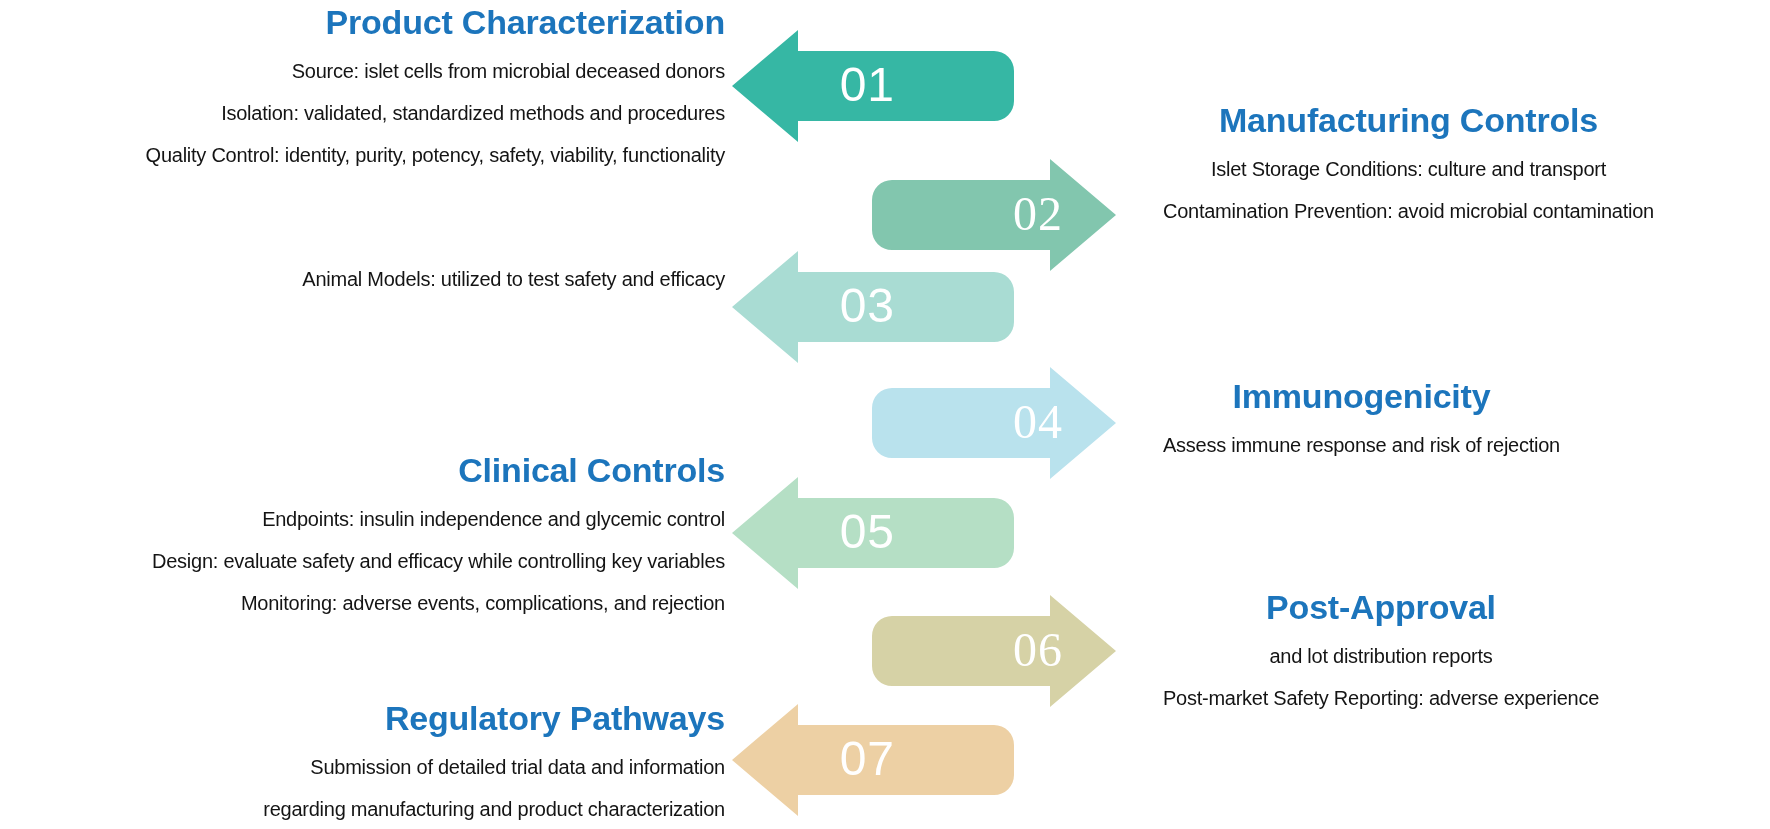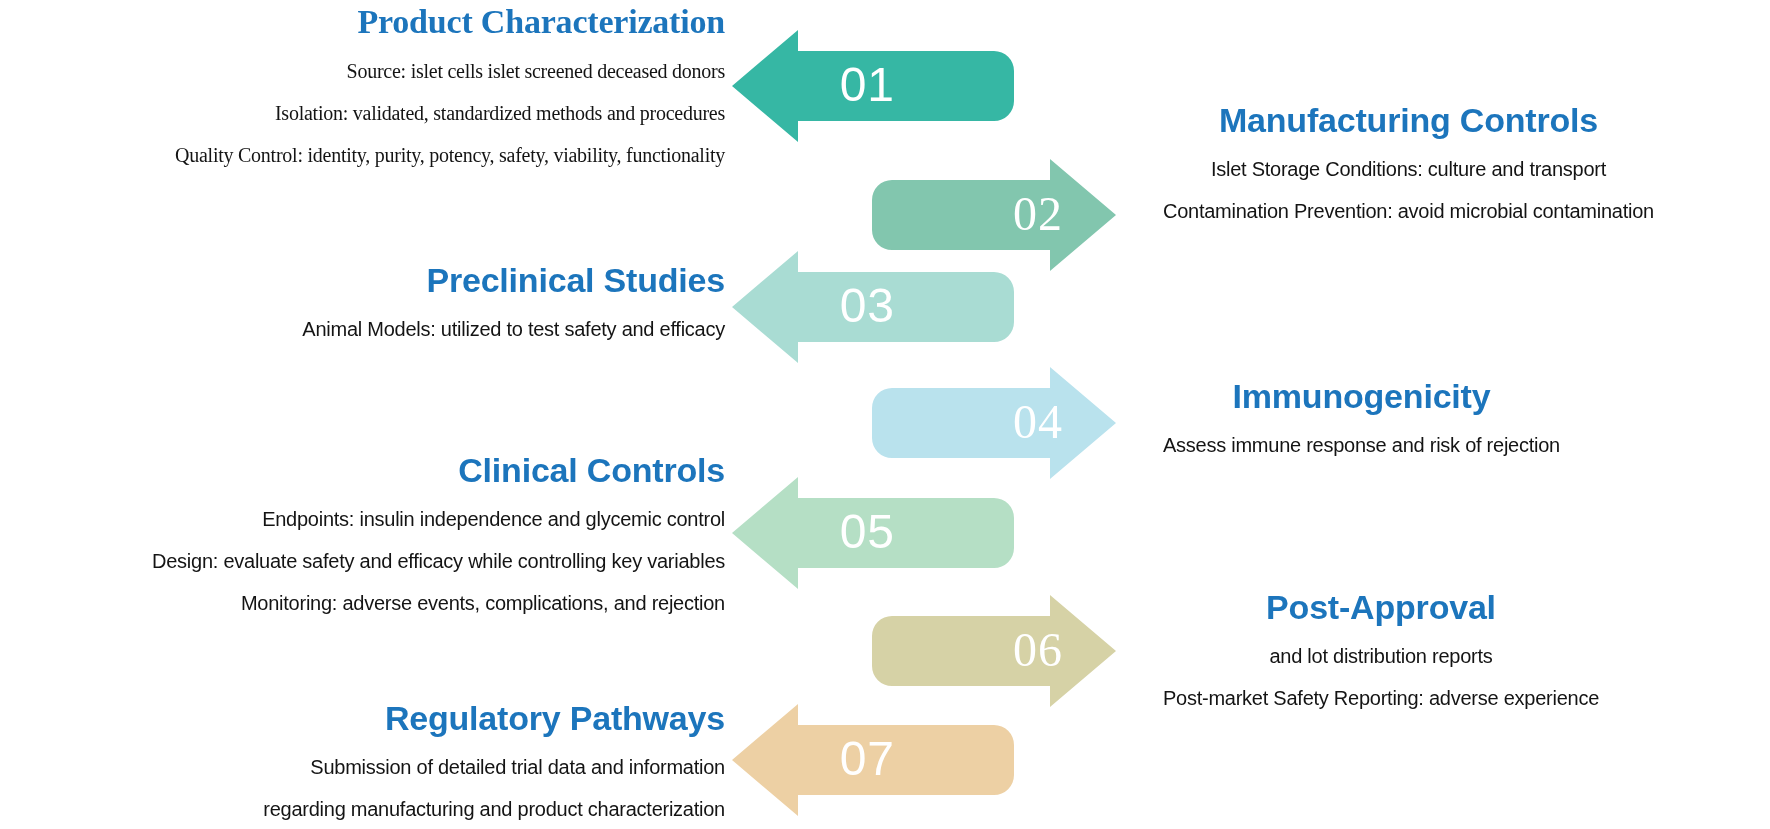--- a/index.html
+++ b/index.html
@@ -16,21 +16,21 @@
   .txt.right { left:1163px;  text-align:center; }
   .title {
     font-size:34px; line-height:44px; font-weight:600;
     color:#1c75bc; letter-spacing:-0.2px;
   }
   .line {
     font-size:20px; line-height:42px; font-weight:400;
     color:#141414; letter-spacing:-0.25px; margin-top:0;
   }
   .title { margin:0 0 6px 0; }
-  .s1 { top:0;font-family:Liberation Serif, serif; }    .s2 { top:98px; }  .s3 { top:258px; }
+  .s1 { top:0; }    .s2 { top:98px; }  .s3 { top:258px; }
   .s4 { top:374px; }.s5 { top:448px; } .s6 { top:585px; }
   .s7 { top:696px; }
   
   .arrow { position:absolute; height:112px; }
   .arrow.dir-left  { left:732px; width:282px; }
   .arrow.dir-right { left:872px; width:244px; }
   .arrow svg { position:absolute; top:0; left:0; width:100%; height:100%; display:block; }
   .a1 { top:30px; }  .a2 { top:159px; } .a3 { top:251px; }
   .a4 { top:367px; } .a5 { top:477px; } .a6 { top:595px; }
   .a7 { top:704px; }
@@ -43,21 +43,21 @@
   .arrow.dir-left  .num { left:48%; }
   .arrow.dir-right .num { left:68%;font-family:Liberation Serif, serif; }
 </style>
 </head>
 <body>
 
 <div class="stage">
 
   <div class="txt left s1">
     <div class="title">Product Characterization</div>
-    <div class="line">Source: islet cells islet screened deceased donors</div>
+    <div class="line">Source: islet cells from microbial deceased donors</div>
     <div class="line">Isolation: validated, standardized methods and procedures</div>
     <div class="line">Quality Control: identity, purity, potency, safety, viability, functionality</div>
   </div>
   <div class="arrow dir-left a1">
     <svg viewBox="0 0 282 112" preserveAspectRatio="none">
       <path d="M 0 56 L 66 0 L 66 21 L 262 21 A 20 20 0 0 1 282 41 L 282 71 A 20 20 0 0 1 262 91 L 66 91 L 66 112 Z" fill="#36b7a4"></path>
     </svg>
     <span class="num">01</span>
   </div>
 
@@ -67,21 +67,20 @@
     <div class="line">Contamination Prevention: avoid microbial contamination</div>
   </div>
   <div class="arrow dir-right a2">
     <svg viewBox="0 0 244 112" preserveAspectRatio="none">
       <path d="M 244 56 L 178 0 L 178 21 L 20 21 A 20 20 0 0 0 0 41 L 0 71 A 20 20 0 0 0 20 91 L 178 91 L 178 112 Z" fill="#82c6ae"></path>
     </svg>
     <span class="num">02</span>
   </div>
 
   <div class="txt left s3">
-    <div class="title">Preclinical Studies</div>
     <div class="line">Animal Models: utilized to test safety and efficacy</div>
   </div>
   <div class="arrow dir-left a3">
     <svg viewBox="0 0 282 112" preserveAspectRatio="none">
       <path d="M 0 56 L 66 0 L 66 21 L 262 21 A 20 20 0 0 1 282 41 L 282 71 A 20 20 0 0 1 262 91 L 66 91 L 66 112 Z" fill="#a9dcd3"></path>
     </svg>
     <span class="num">03</span>
   </div>
 
   <div class="txt right s4">

